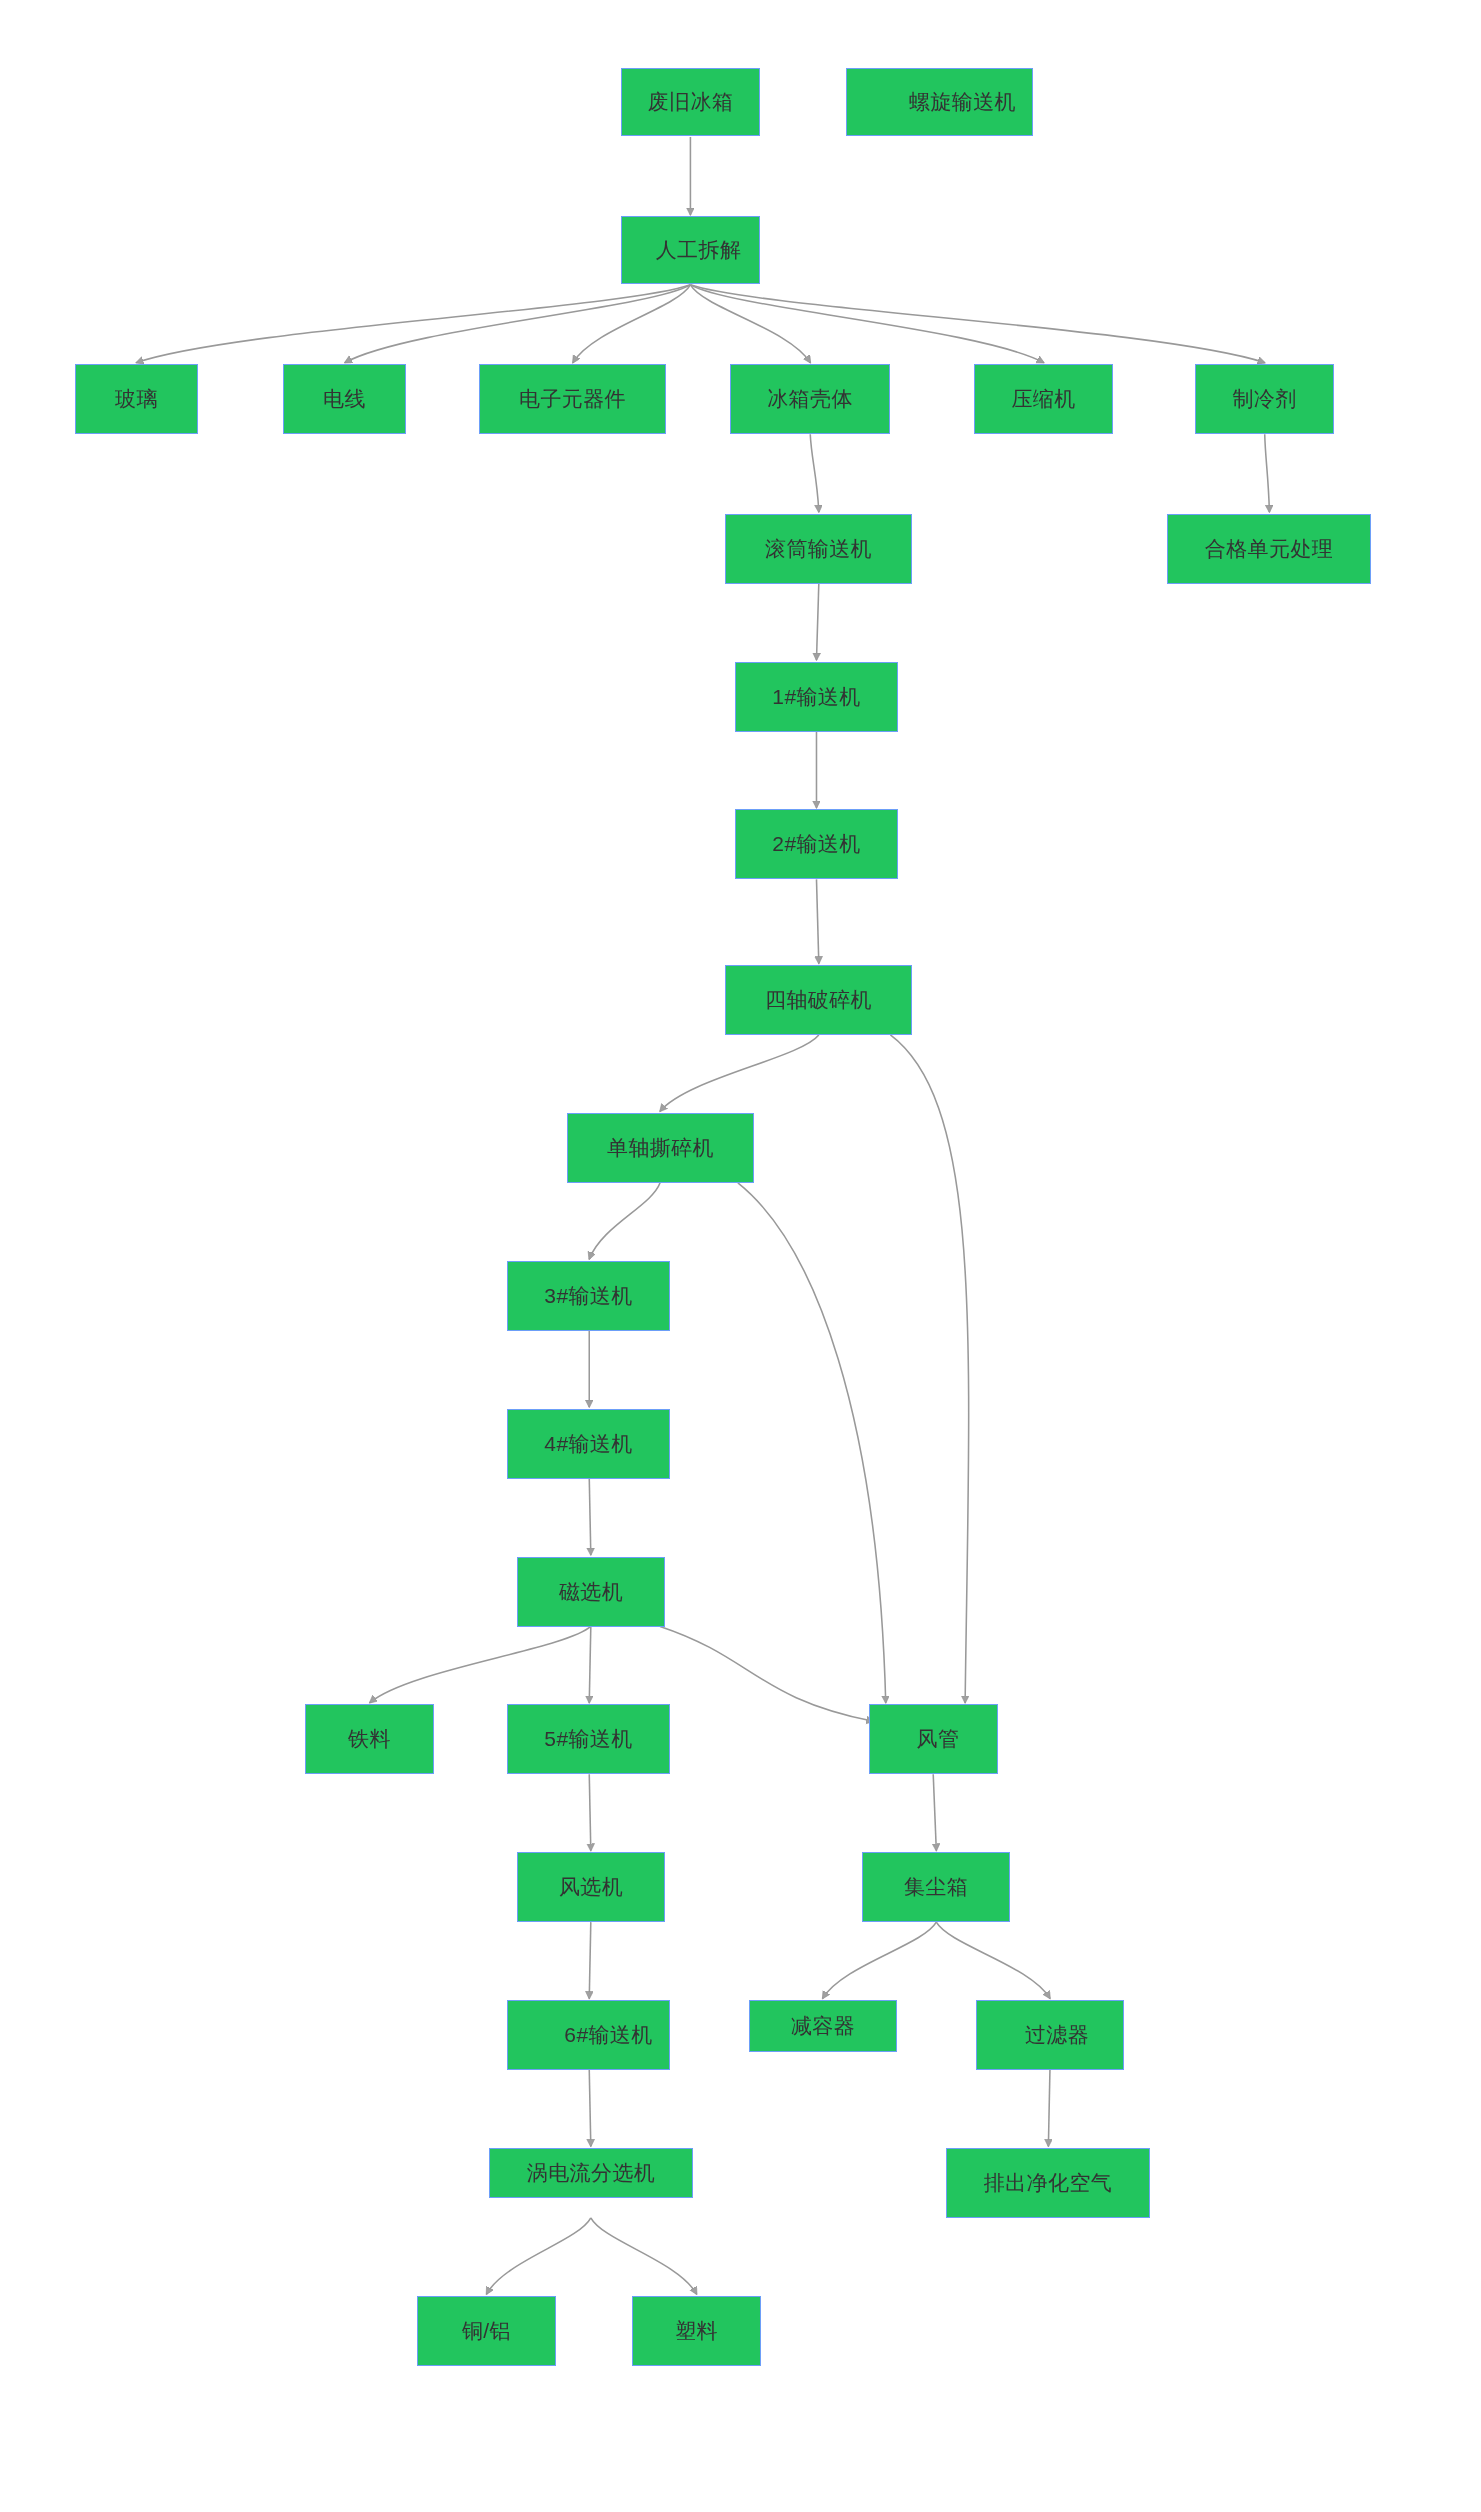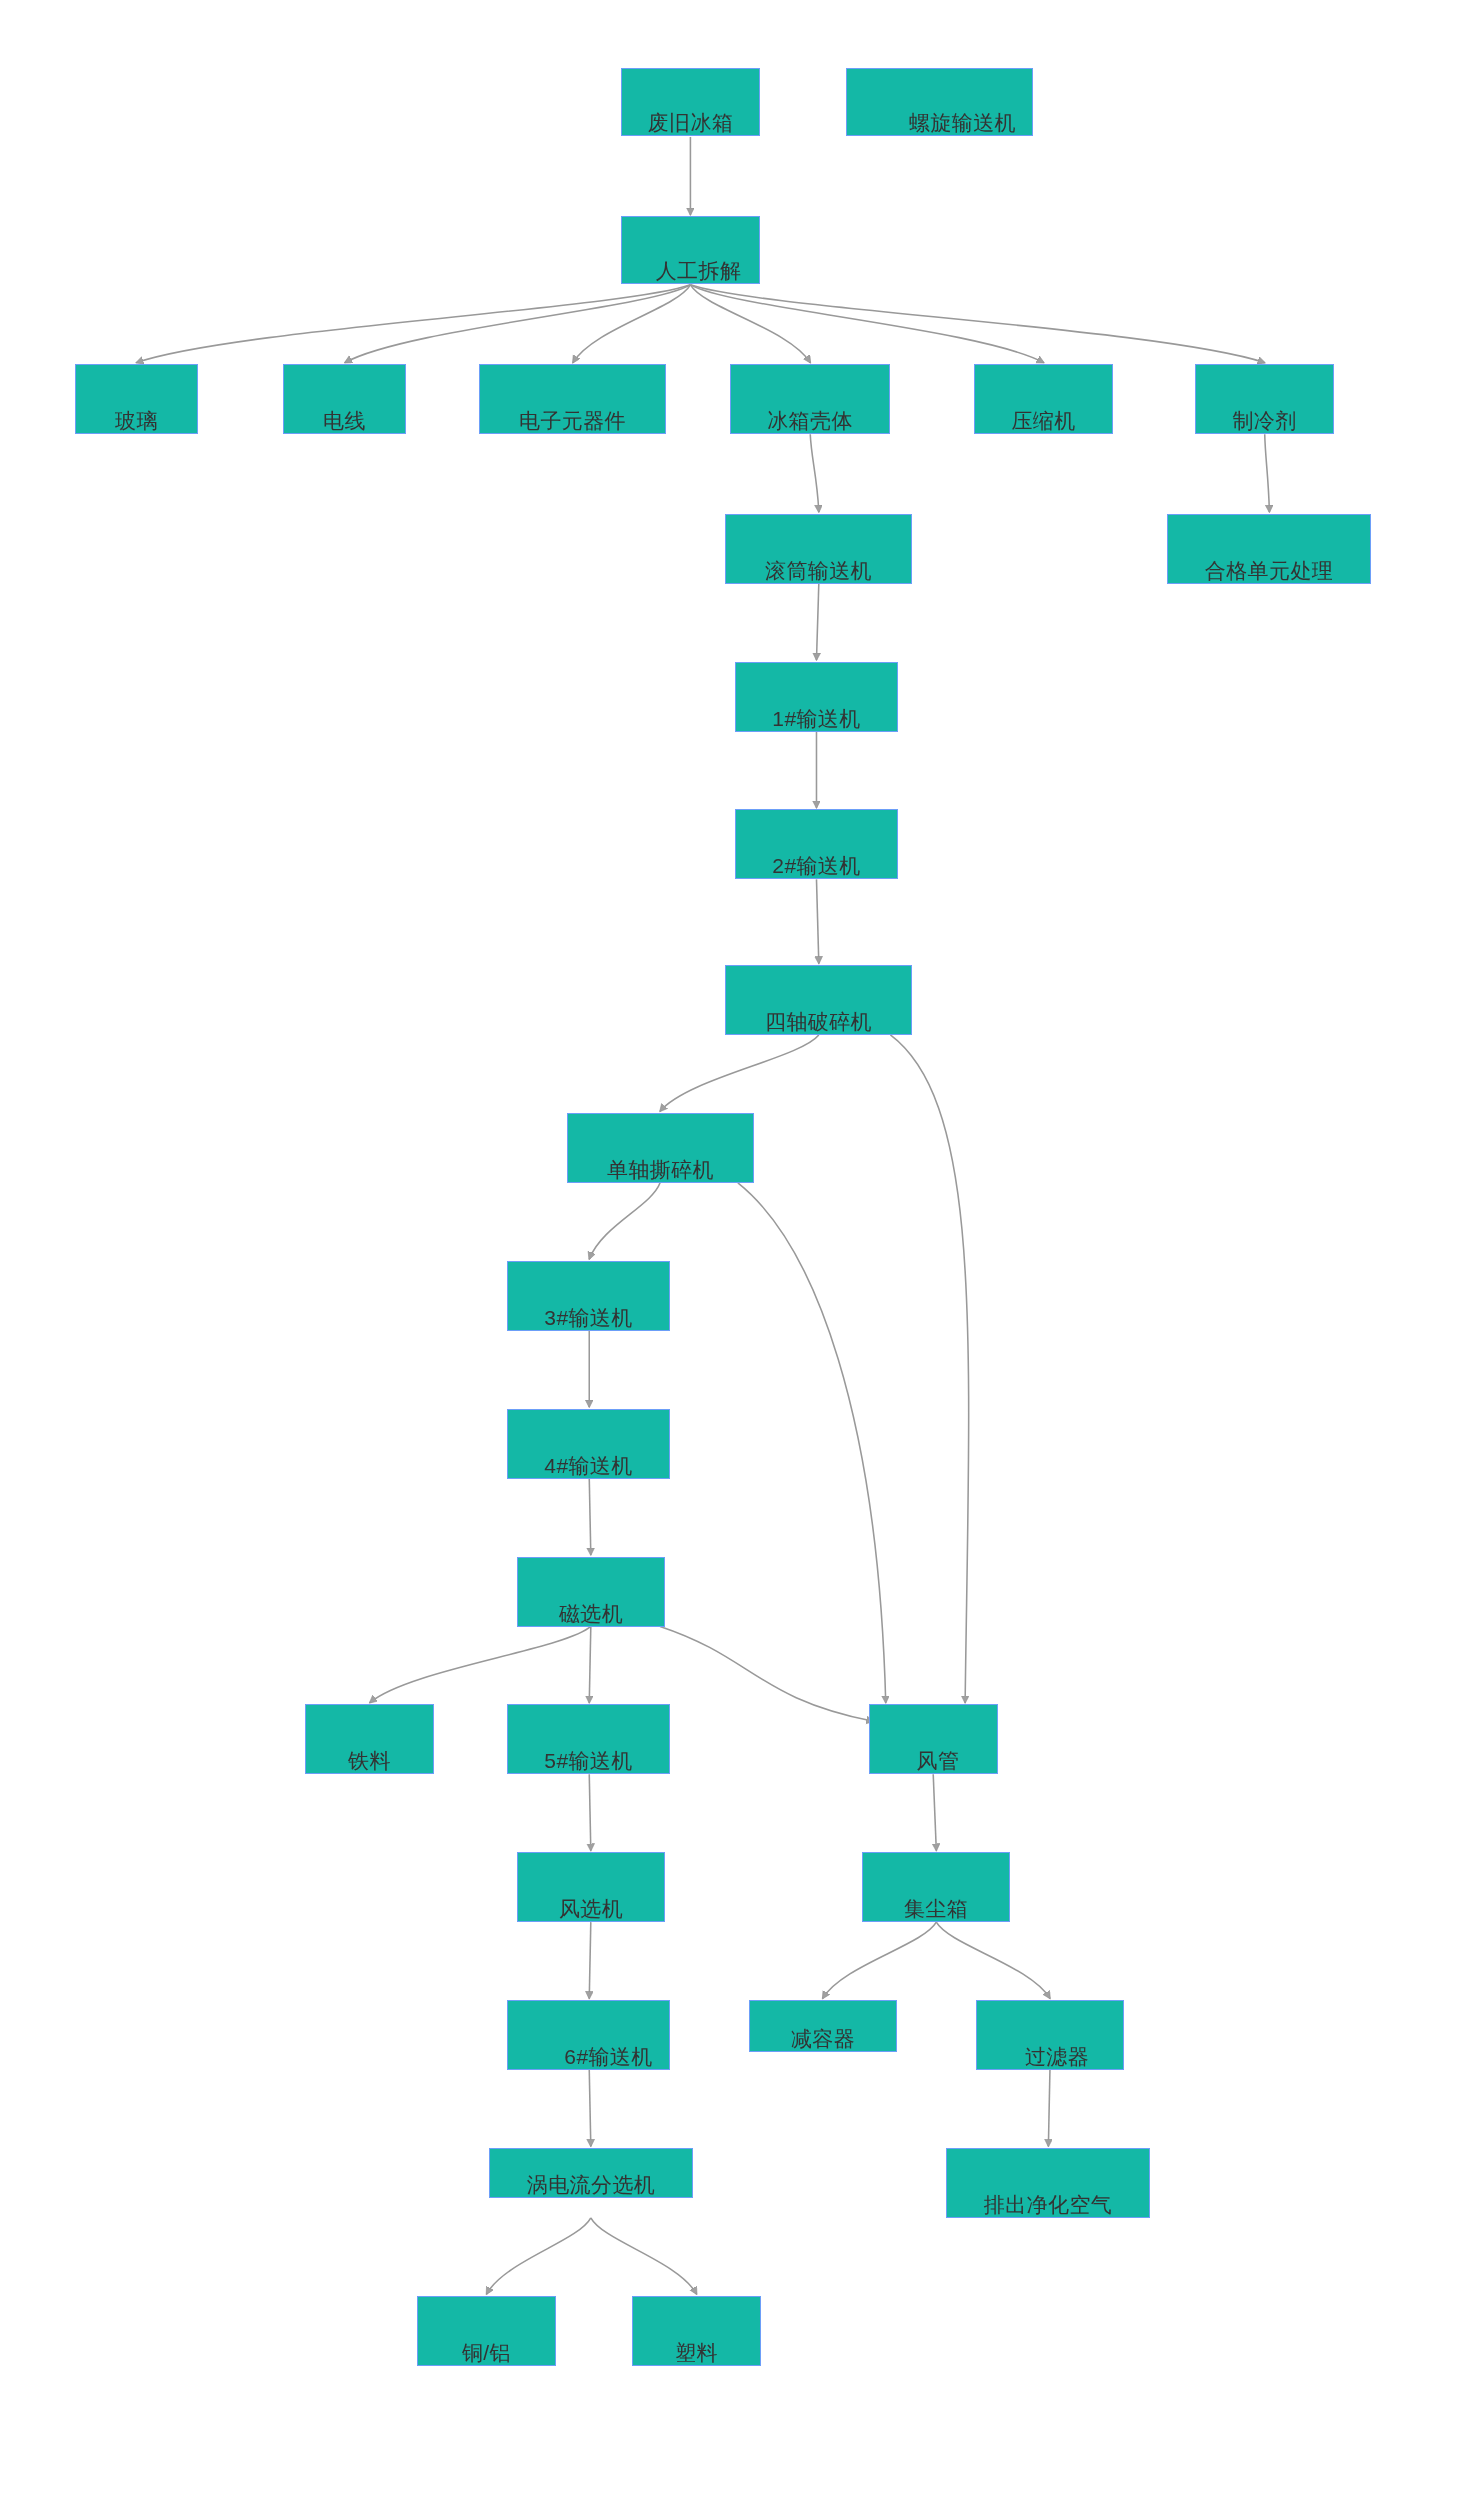--- a/index.html
+++ b/index.html
@@ -21,24 +21,24 @@
     position: absolute;
     left: 0;
     top: 0;
     width: 1482px;
     height: 2512px;
     pointer-events: none;
   }
   .node {
     position: absolute;
     box-sizing: border-box;
-    background: #14b8a6;
+    background: #22c55e;
     border: 1.6px solid #6c9ef8;
     display: flex;
-    align-items: flex-end;
+    align-items: center;
     justify-content: center;
     color: #333333;
     font-size: 21px;
     line-height: 1.2;
     letter-spacing: 0.4px;
     white-space: nowrap;
     text-align: center;
   }
   .node-label {
     display: block;

